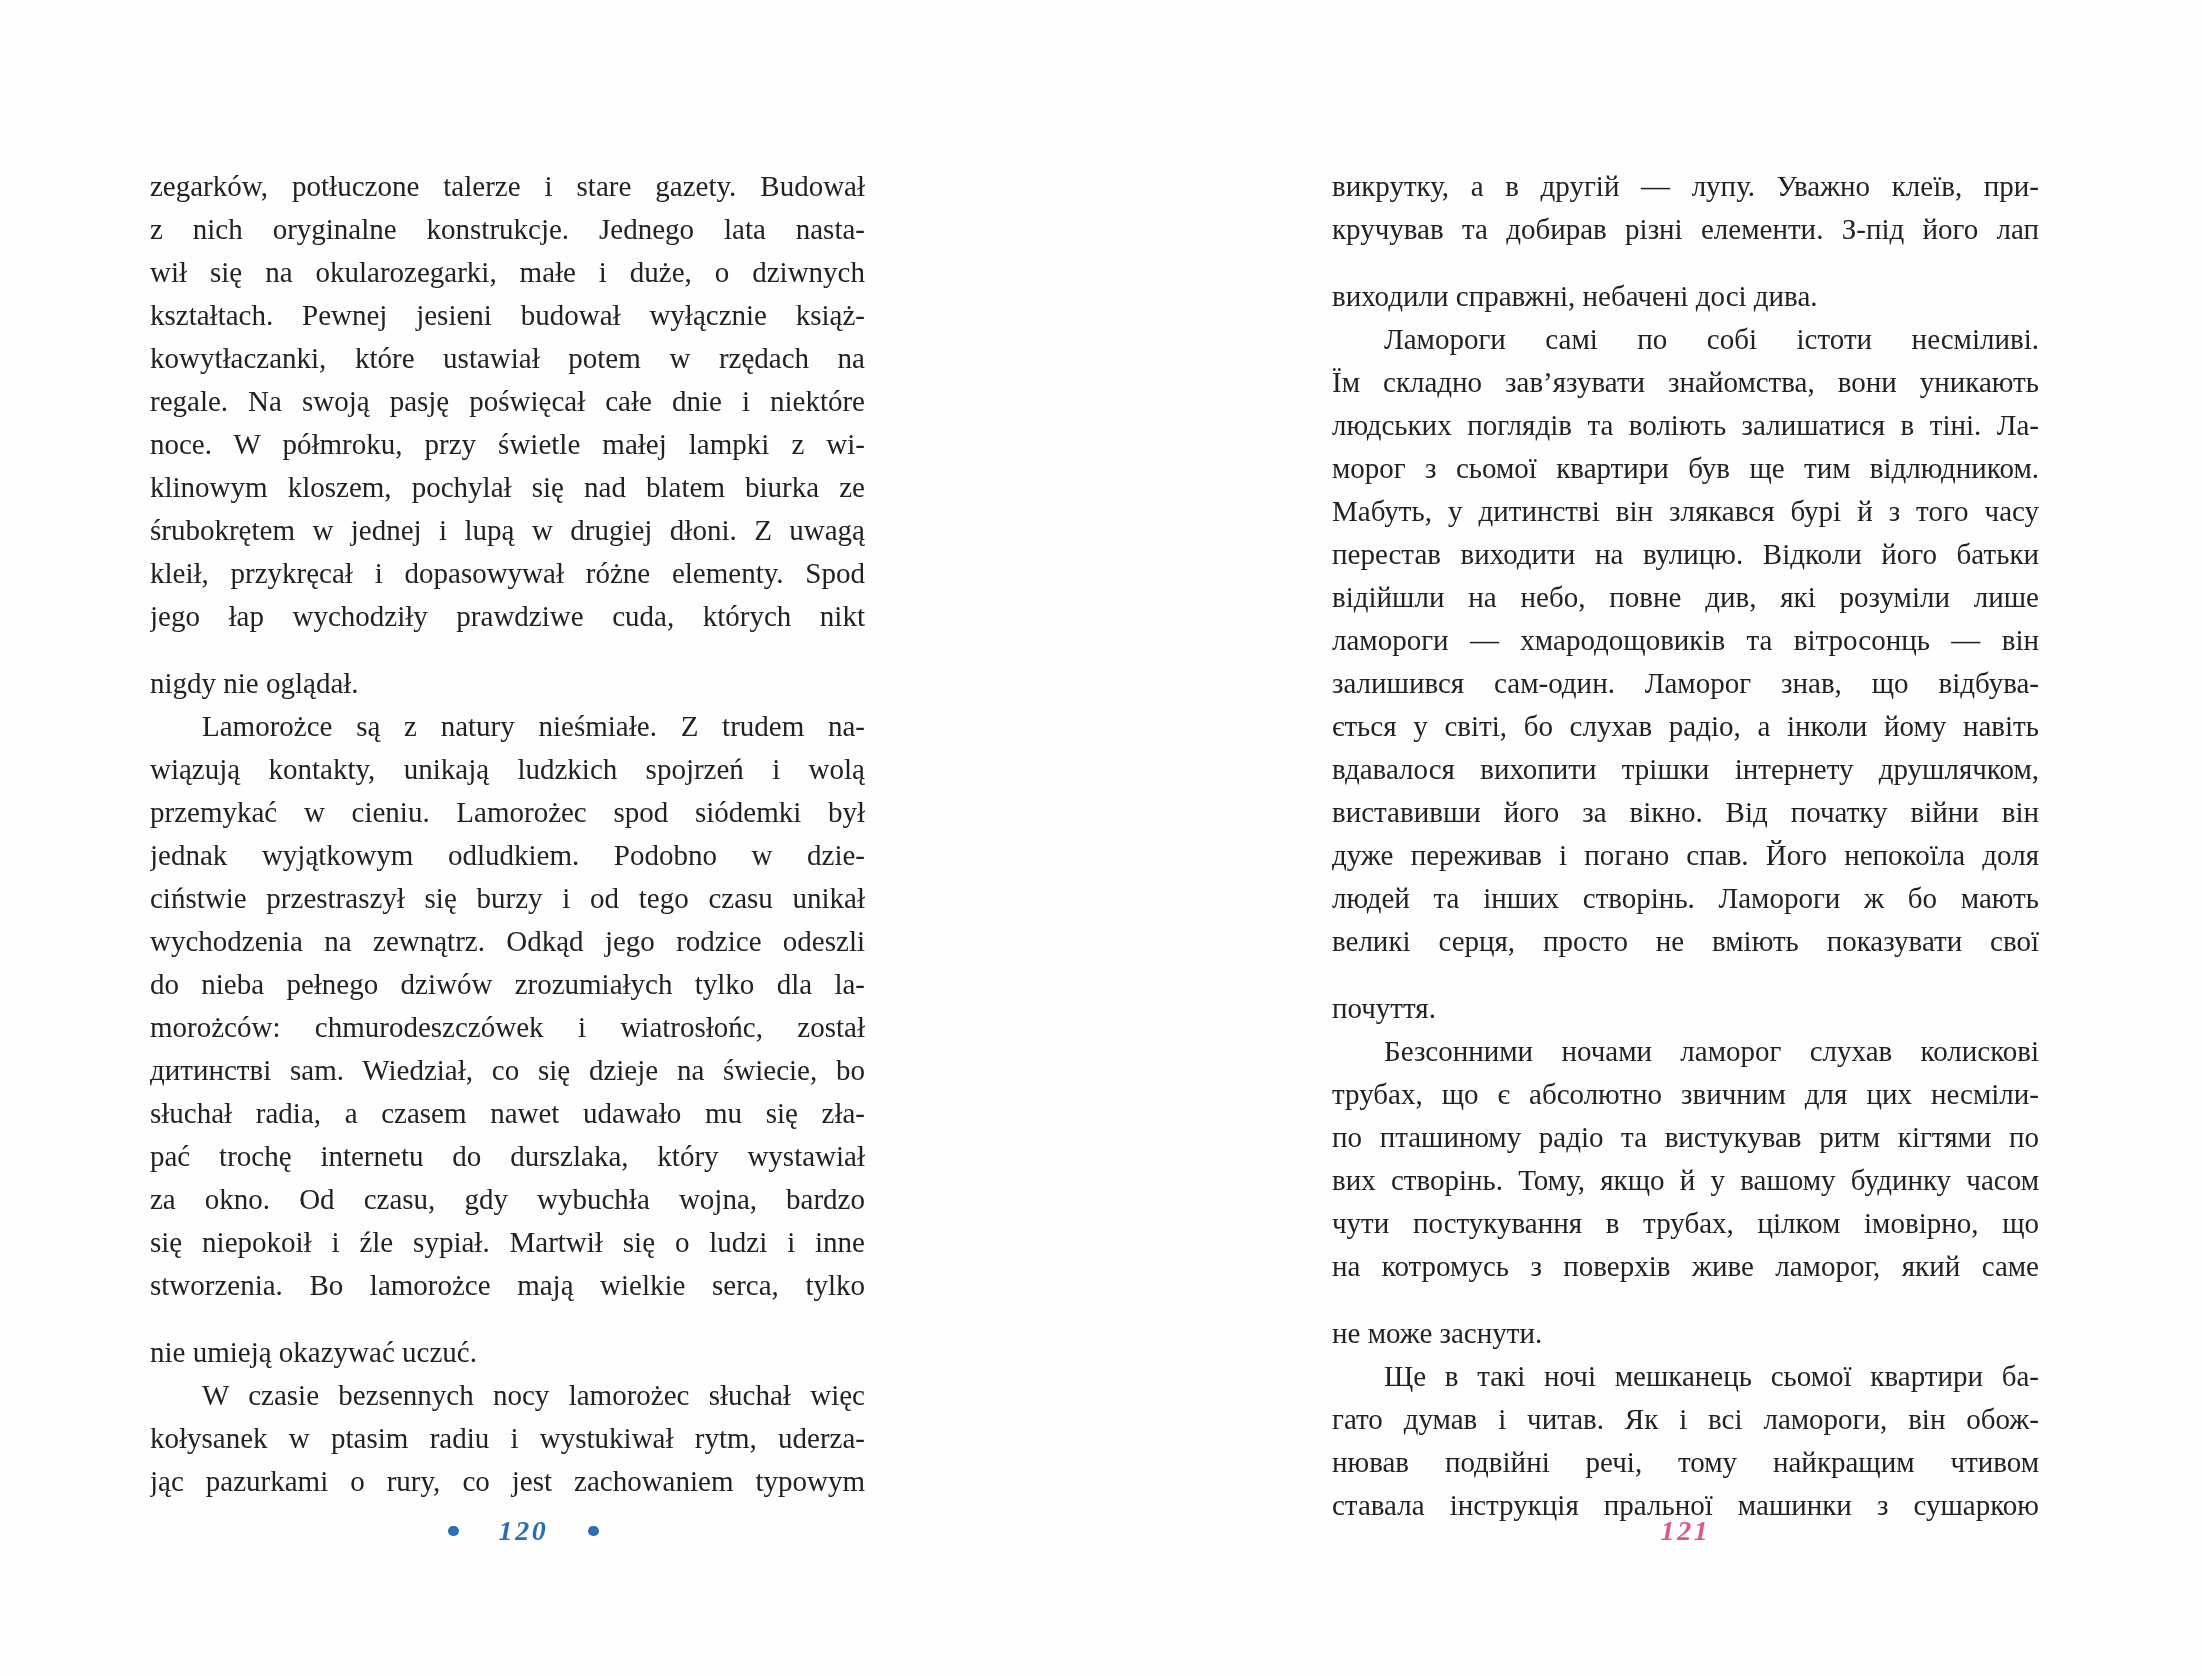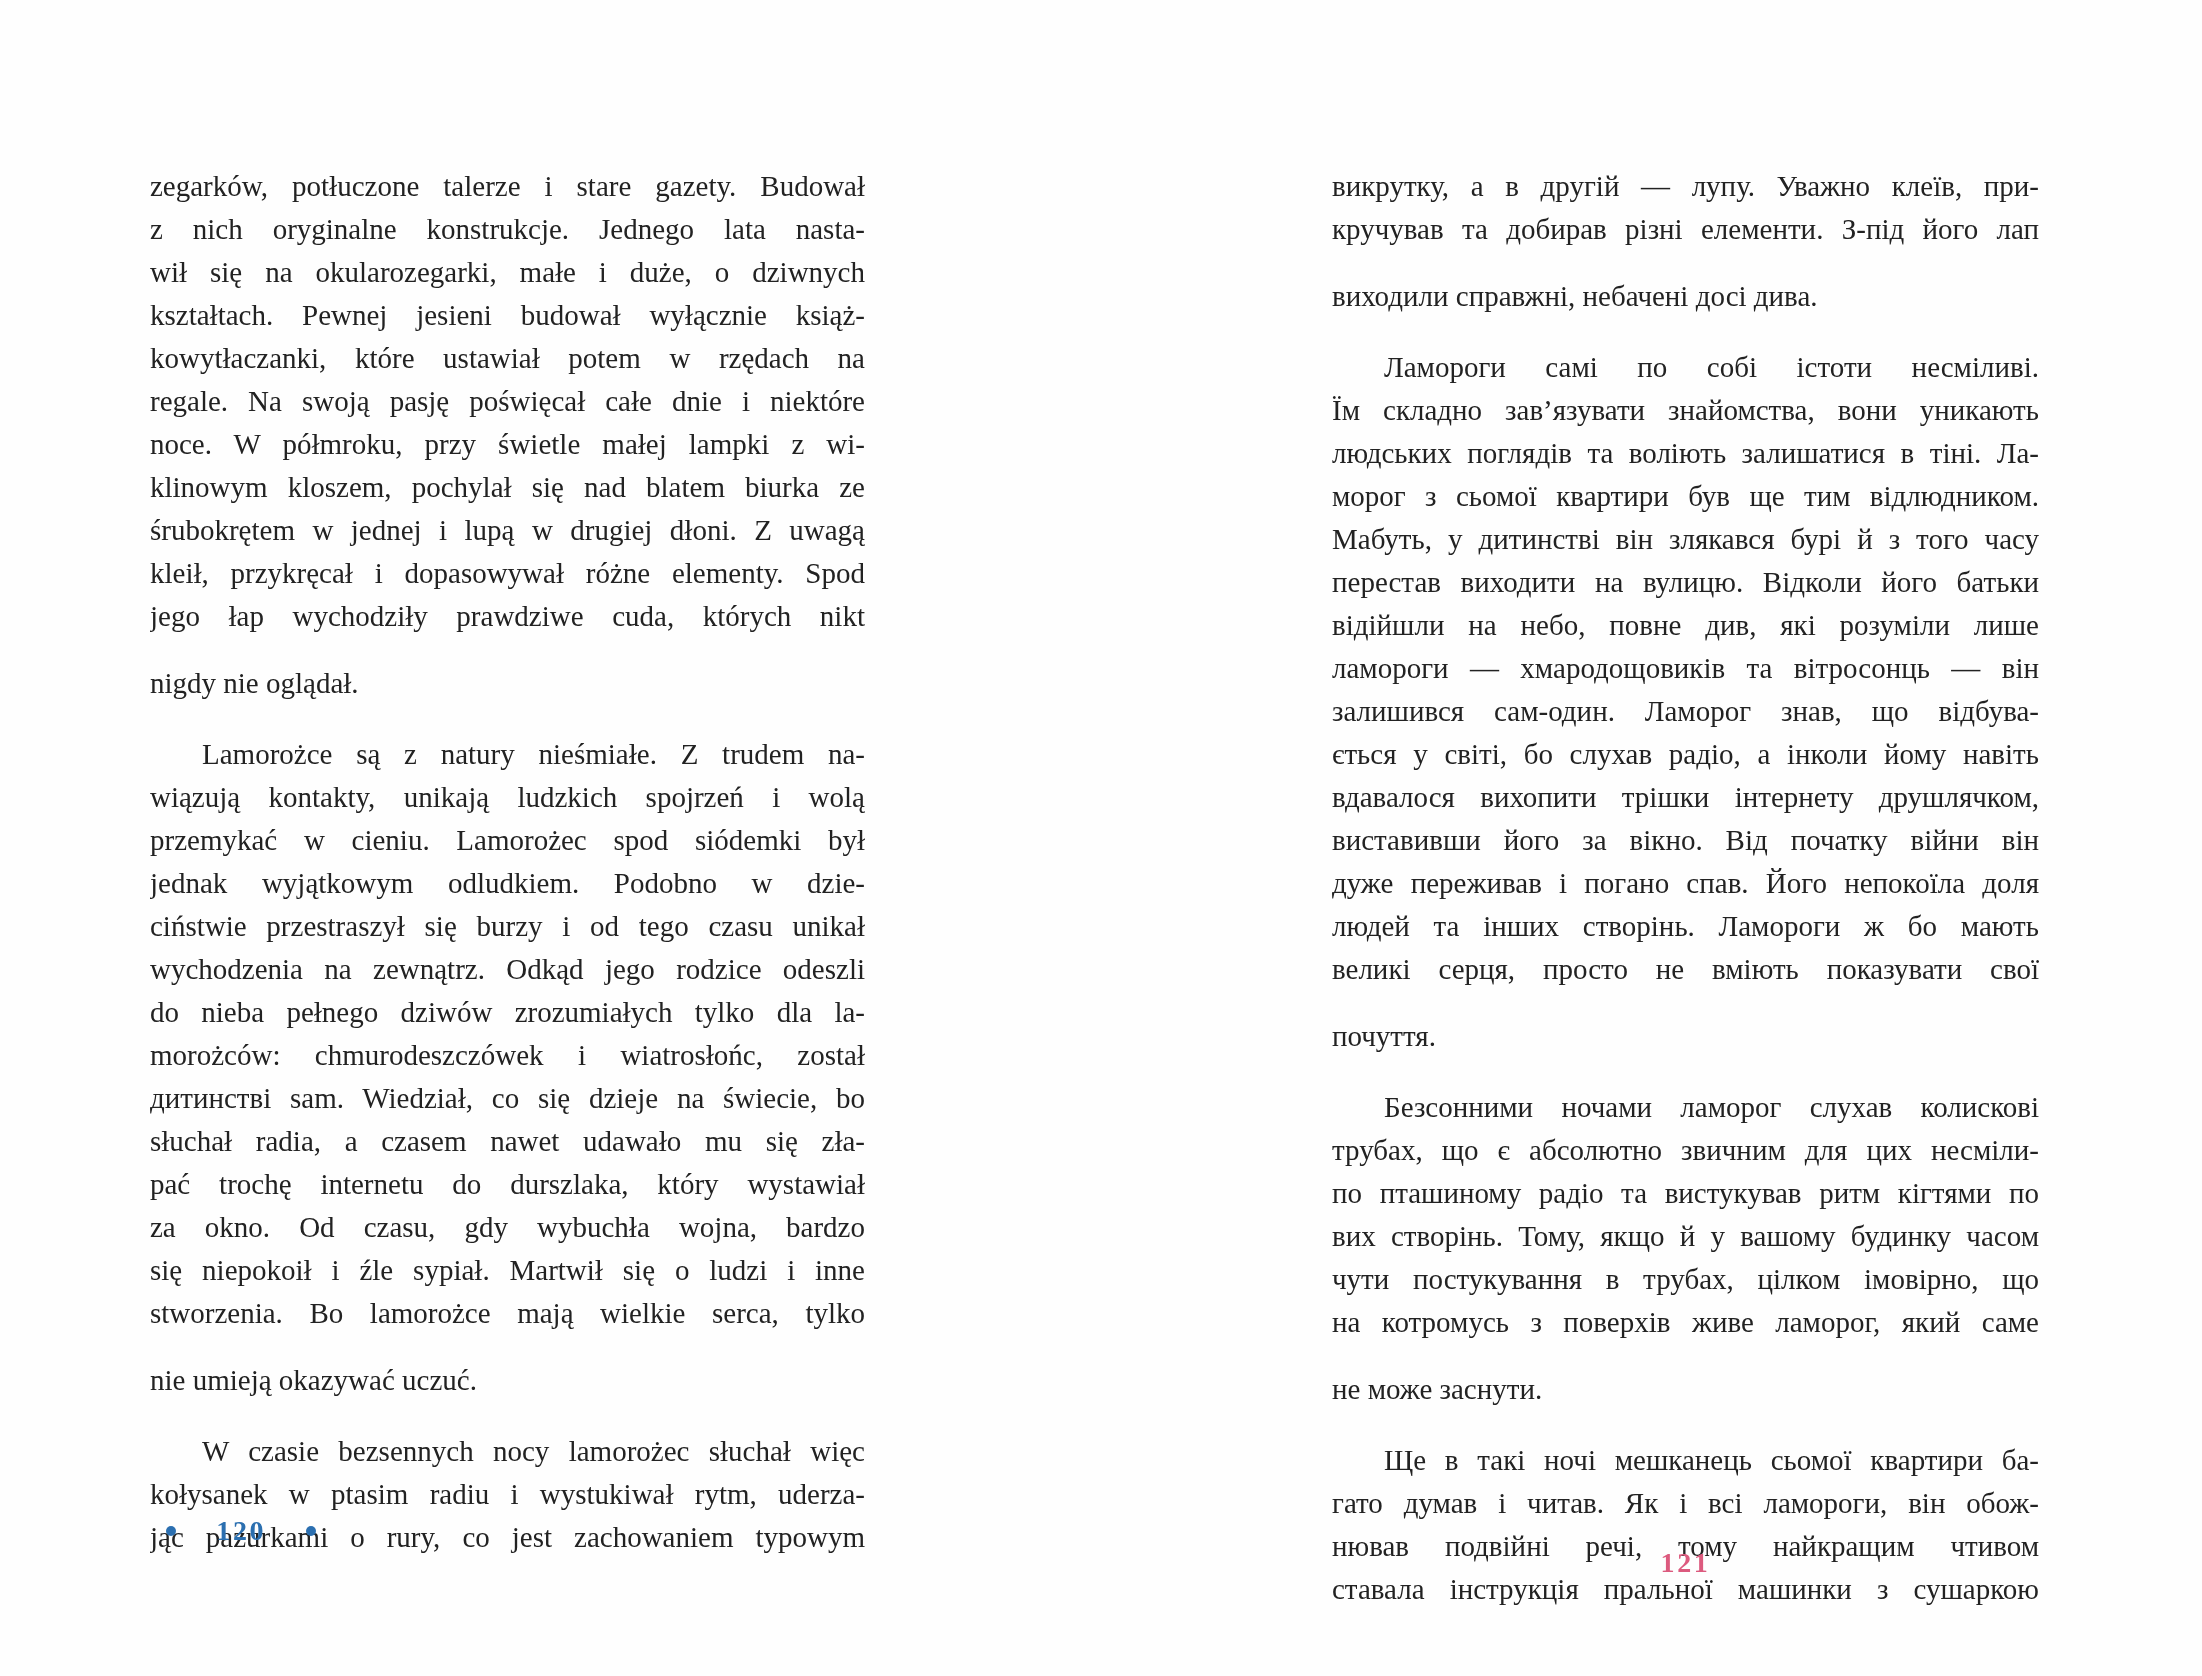--- a/index.html
+++ b/index.html
@@ -25,34 +25,35 @@
   .text-line {
     font-size: 29px;
     line-height: 43px;
     height: 43px;
     color: #222222;
     text-align: justify;
     text-align-last: justify;
     white-space: normal;
     overflow: hidden;
   }
-  .text-line.indent { text-indent: 52px; margin-top: 28px; }
+  .text-line.indent { text-indent: 52px; }
   .text-line.para-end {
     text-align-last: left;
     margin-top: 24px;
   }
 
   .page-number-row {
     position: absolute;
     top: 1507px;
     height: 48px;
     display: flex;
-    justify-content: flex-start;
+    justify-content: center;
     align-items: center;
     gap: 40px;
+    font-style: italic;
   }
   .page-number-row.left  { left: 166px;  width: 715px; }
   .page-number-row.right { left: 1332px; width: 707px; flex-direction: column; }
 
   .page-number {
     font-size: 28px;
     font-weight: bold;
     letter-spacing: 2.6px;
     font-family: "Liberation Serif", "DejaVu Serif", serif;
   }

